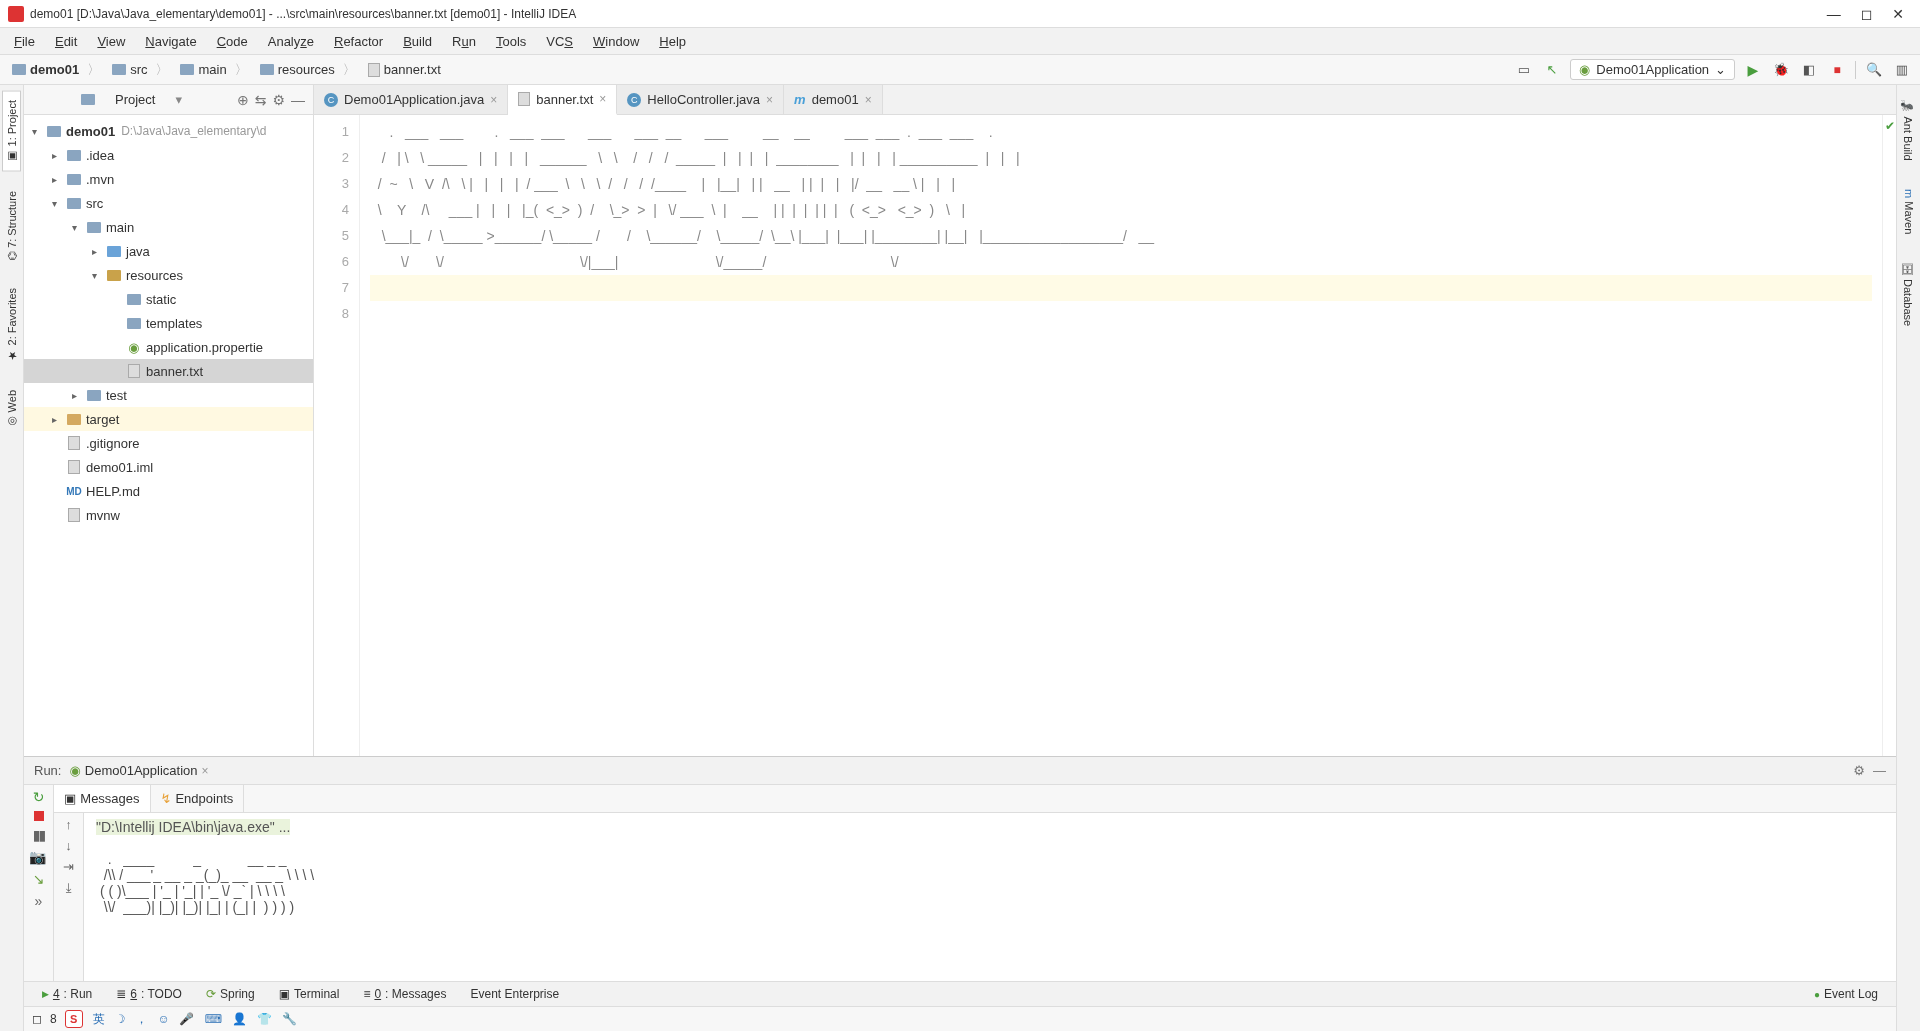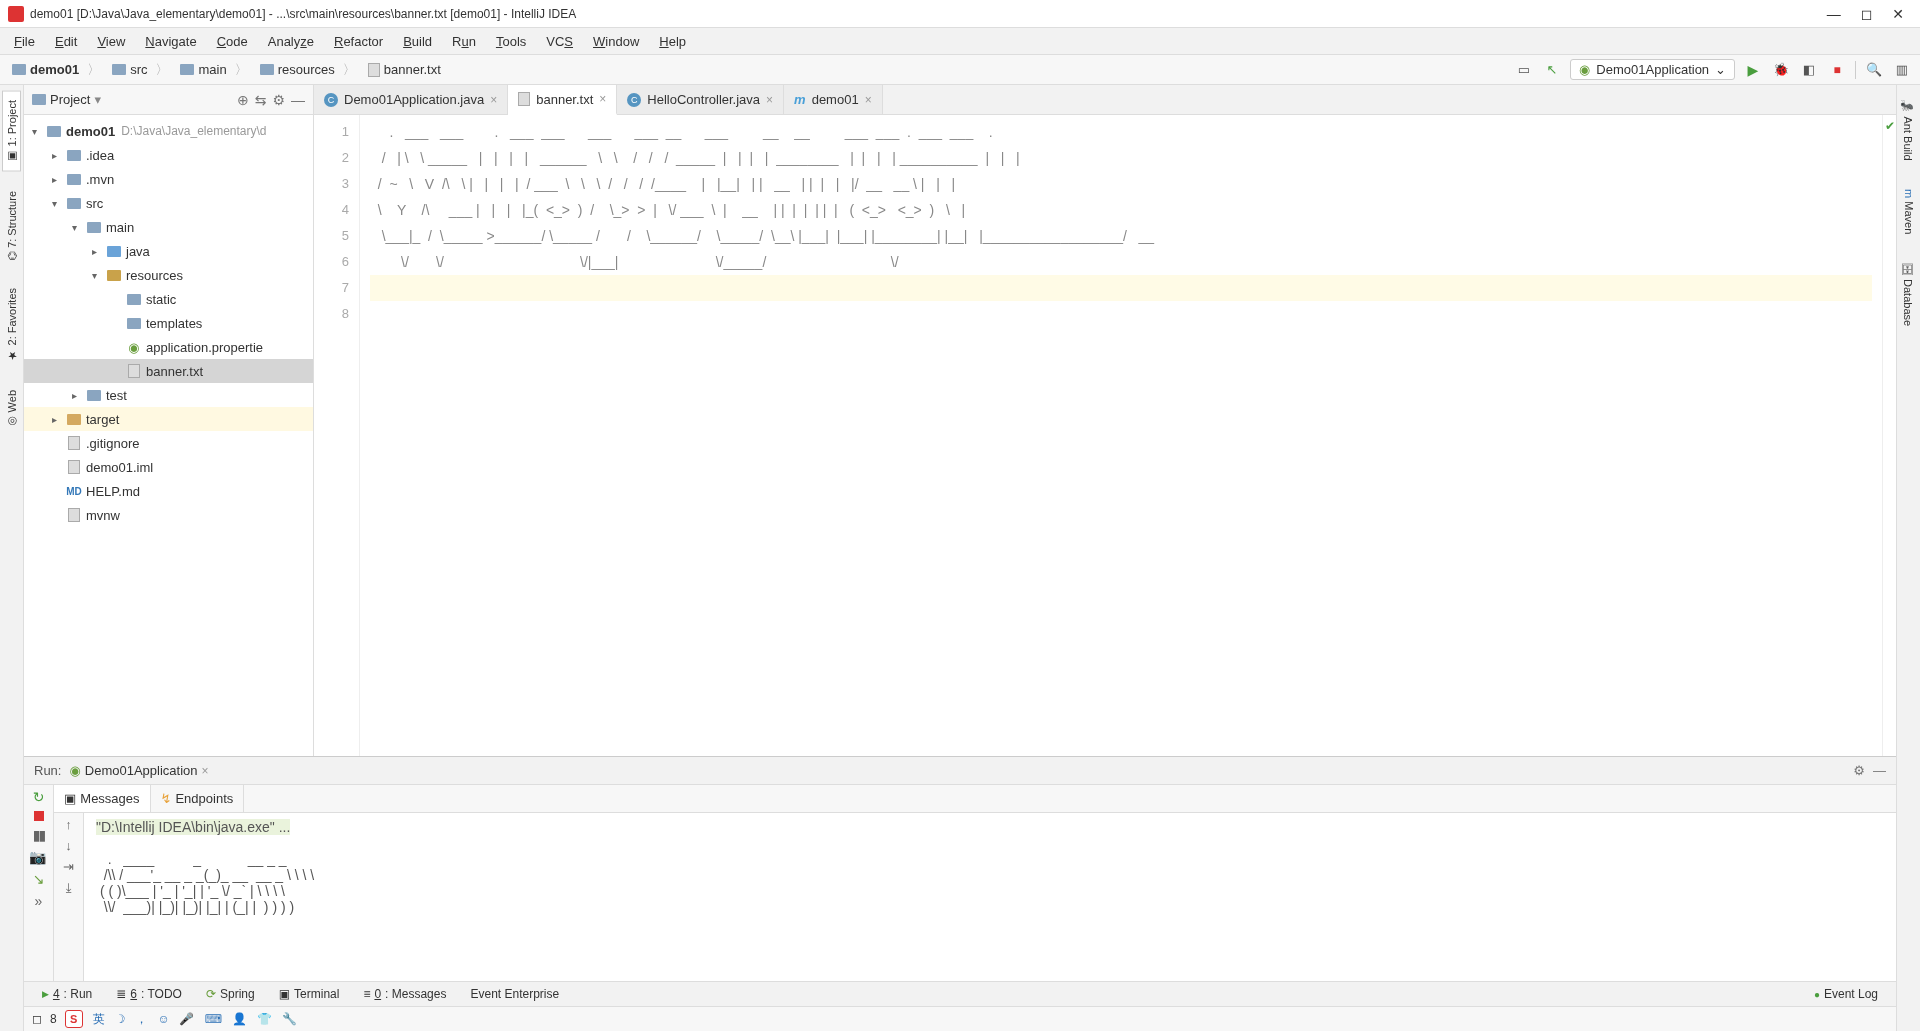--- a/index.html
+++ b/index.html
@@ -42,21 +42,21 @@
 .vert-tab { writing-mode: vertical-rl; transform: rotate(180deg); font-size: 11px; padding: 8px 2px; cursor: pointer; border: 1px solid transparent; }
 .vert-tab.active { background: #fff; border-color: #ccc; }
 .right-gutter { width: 24px; background: #f2f2f2; border-left: 1px solid #ddd; display: flex; flex-direction: column; align-items: center; padding-top: 6px; gap: 10px; }
 
 .center { flex: 1; display: flex; flex-direction: column; min-width: 0; }
 
 
 .work { flex: 1; display: flex; min-height: 0; }
 .tree-panel { width: 290px; background: #fff; border-right: 1px solid #ddd; display: flex; flex-direction: column; }
 .tree-header { height: 30px; display: flex; align-items: center; padding: 0 8px; border-bottom: 1px solid #ddd; background: #f7f7f7; gap: 6px; }
-.tree-header .label { font-weight: 400; flex: 1; display: flex; align-items: center; gap: 4px; }
+.tree-header .label { font-weight: 400; flex: 1; display: flex; align-items: center; gap: 20px; justify-content: center; }
 .tree-header .hicon { cursor: pointer; color: #777; font-size: 14px; }
 .tree-body { flex: 1; overflow: hidden; padding: 4px 0; font-size: 13px; }
 .tree-row { display: flex; align-items: center; height: 24px; padding-left: 8px; cursor: pointer; white-space: nowrap; }
 .tree-row.selected { background: #d5d5d5; }
 .tree-row.highlight { background: #fff9e1; }
 .tree-row .arrow { width: 14px; color: #666; font-size: 10px; }
 .tree-row .ticon { width: 16px; display: flex; justify-content: center; margin-right: 4px; }
 .tree-row .path-hint { color: #999; margin-left: 6px; font-size: 12px; }
 .ind1 { padding-left: 28px; } .ind2 { padding-left: 48px; } .ind3 { padding-left: 68px; }
 .ind4 { padding-left: 88px; }

